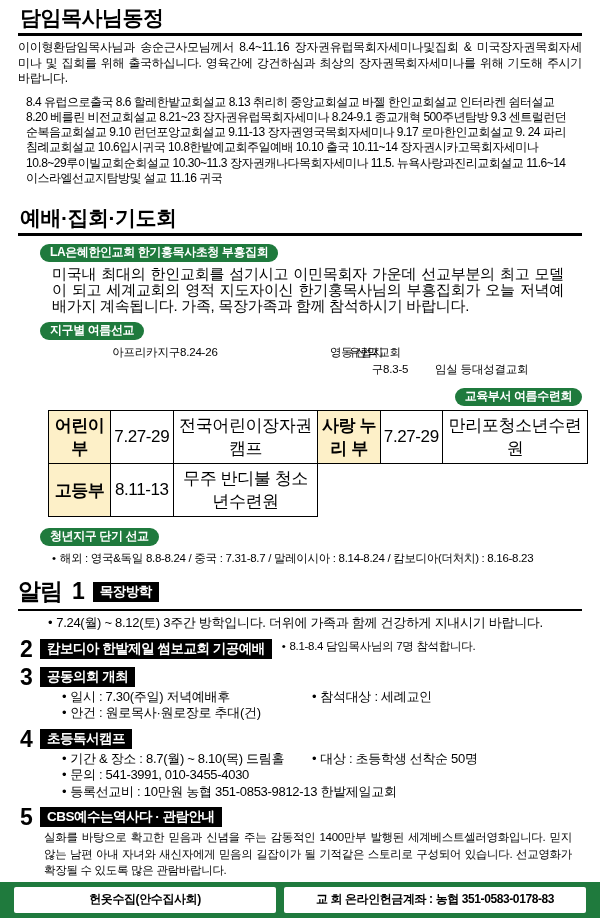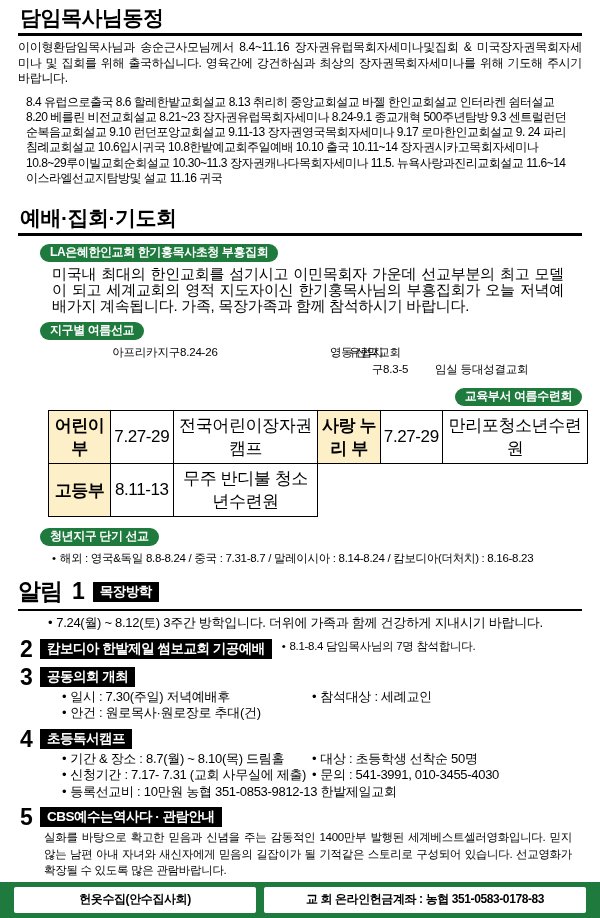--- a/index.html
+++ b/index.html
@@ -207,21 +207,21 @@
   .footer-box {
     background: #ffffff;
     color: #000;
     font-size: 12px;
     font-weight: bold;
     text-align: center;
     padding: 4px 0 5px 0;
     letter-spacing: -0.4px;
     border-radius: 2px;
   }
-  .footer-box.left { width: 242px; }
+  .footer-box.left { width: 262px; }
   .footer-box.right { flex: 1; }
   .footer-box .acct-label { }
   .footer-box .acct-num { }
 
   .gyowoo-line {
     font-size: 12.5px;
     line-height: 17px;
     letter-spacing: -0.3px;
     margin-left: 30px;
   }
@@ -334,21 +334,20 @@
     <div class="num-item">
       <div class="num">4</div>
       <div style="flex:1">
         <span class="num-head">초등독서캠프</span>
         <div class="sub-block">
           <div class="two-col">
             <div class="c1 sub-line dot">기간 &amp; 장소 : 8.7(월) ~ 8.10(목)   드림홀</div>
             <div class="c2 sub-line dot">대상 : 초등학생 선착순 50명</div>
           </div>
           <div class="two-col">
-            <div class="c1 sub-line dot">신청기간 : 7.17- 7.31 (교회 사무실에 제출)</div>
             <div class="c2 sub-line dot">문의 : 541-3991, 010-3455-4030</div>
           </div>
           <div class="two-col">
             <div class="c1 sub-line dot" style="width:auto;flex:none;">등록선교비 : 10만원  농협 351-0853-9812-13  한밭제일교회</div>
           </div>
         </div>
       </div>
     </div>
 
     <div class="num-item">

